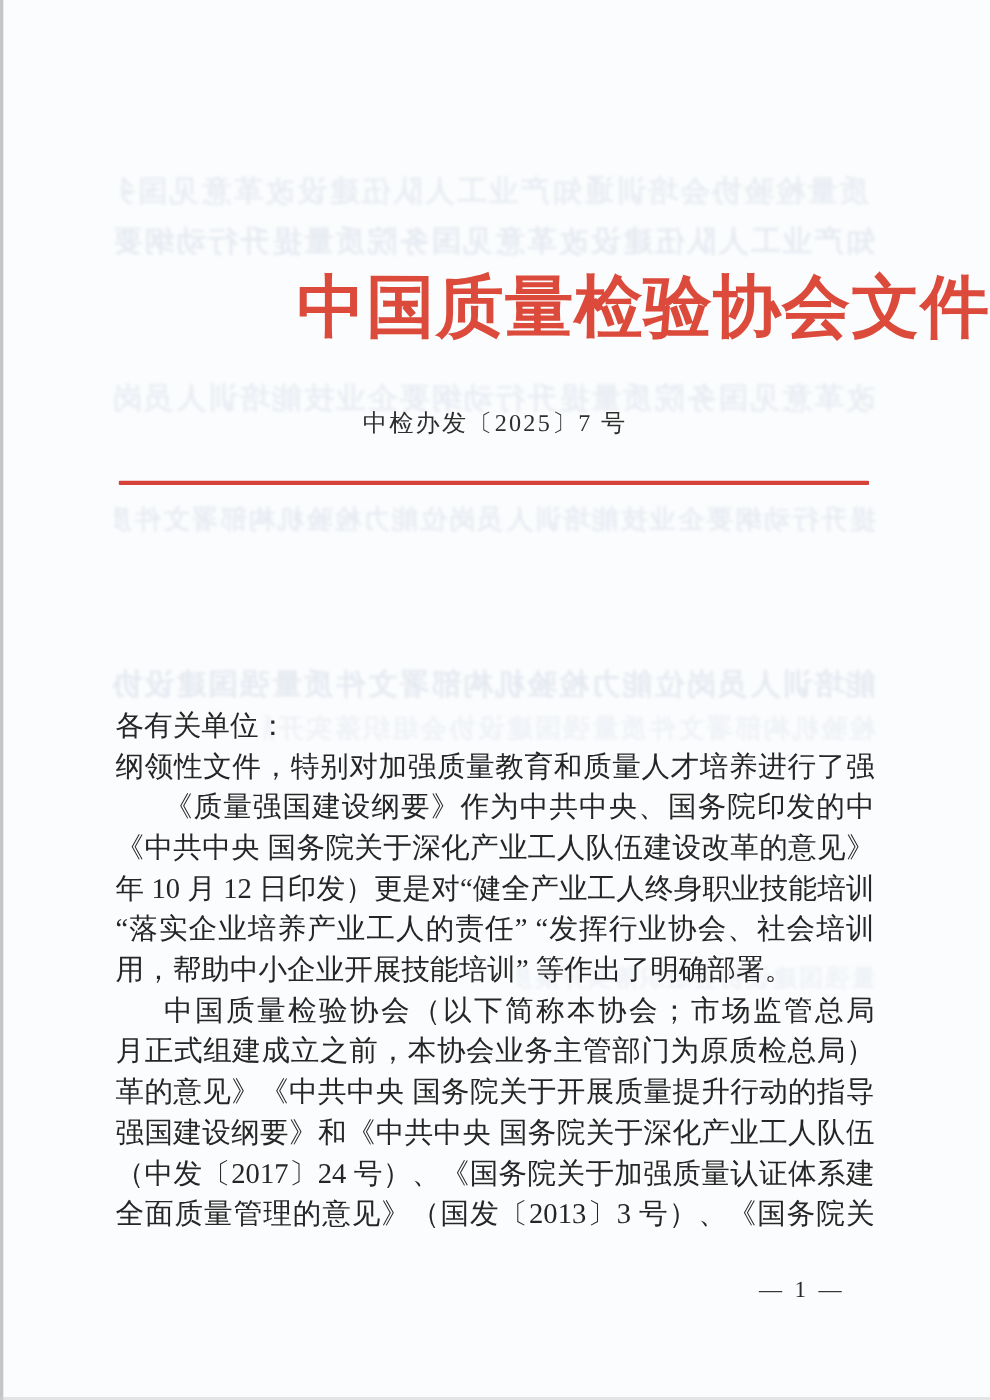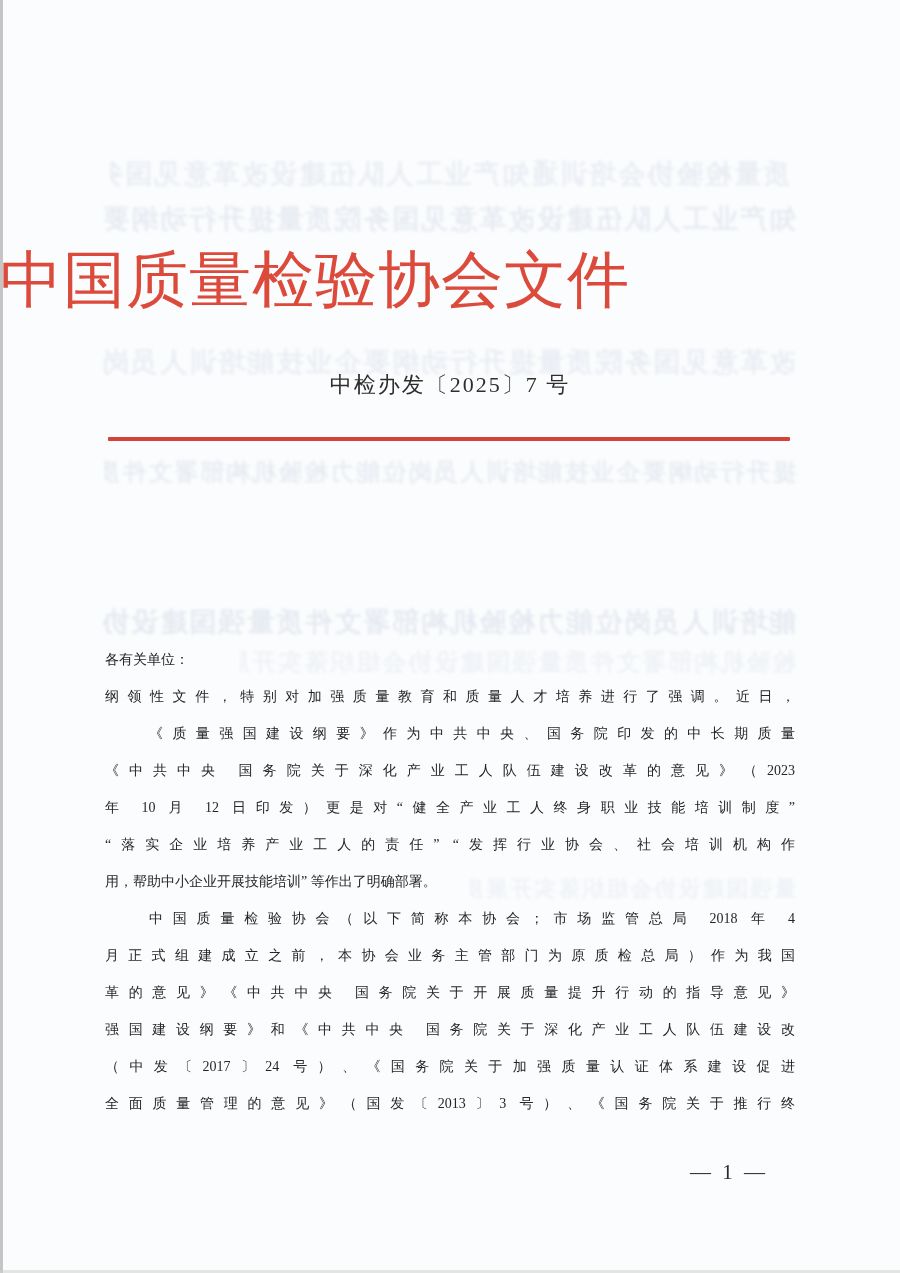--- a/index.html
+++ b/index.html
@@ -26,23 +26,23 @@
     font-weight:bold;
     white-space:nowrap;
     overflow:hidden;
     pointer-events:none;
     font-size:27px;
     letter-spacing:2px;
   }
 
   .letterhead{
     position:absolute;top:238px;left:0;width:100%;
-    text-align:left;
+    text-align:right;
     font-size:62px;line-height:84px;
-    font-weight:normal;
+    font-weight:bold;
     letter-spacing:1px;
     white-space:nowrap;
   }
   .doc-number{
     position:absolute;top:370px;left:0;width:100%;
     text-align:center;
     font-size:22px;line-height:30px;
     letter-spacing:2px;
     color:#2e2e2e;
   }
@@ -55,21 +55,21 @@
     position:absolute;top:492px;left:0;width:100%;
     text-align:center;
     font-weight:bold;
     font-size:34px;line-height:51px;
     color:#161616;
     letter-spacing:1px;
   }
   .body-block{
     position:absolute;top:641px;left:105px;
     width:690px;
-    font-size:14px;line-height:37px;
+    font-size:26px;line-height:37px;
     color:#262626;
   }
   .body-line{height:37px;overflow:visible;white-space:nowrap;}
   .body-line.fill{text-align:justify;text-align-last:justify;white-space:normal;height:37px;overflow:hidden;}
   .body-line.indent{padding-left:44px;}
   .page-number{
     position:absolute;top:1158px;left:0;width:100%;
     text-align:right;
     padding-right:132px;
     box-sizing:border-box;

